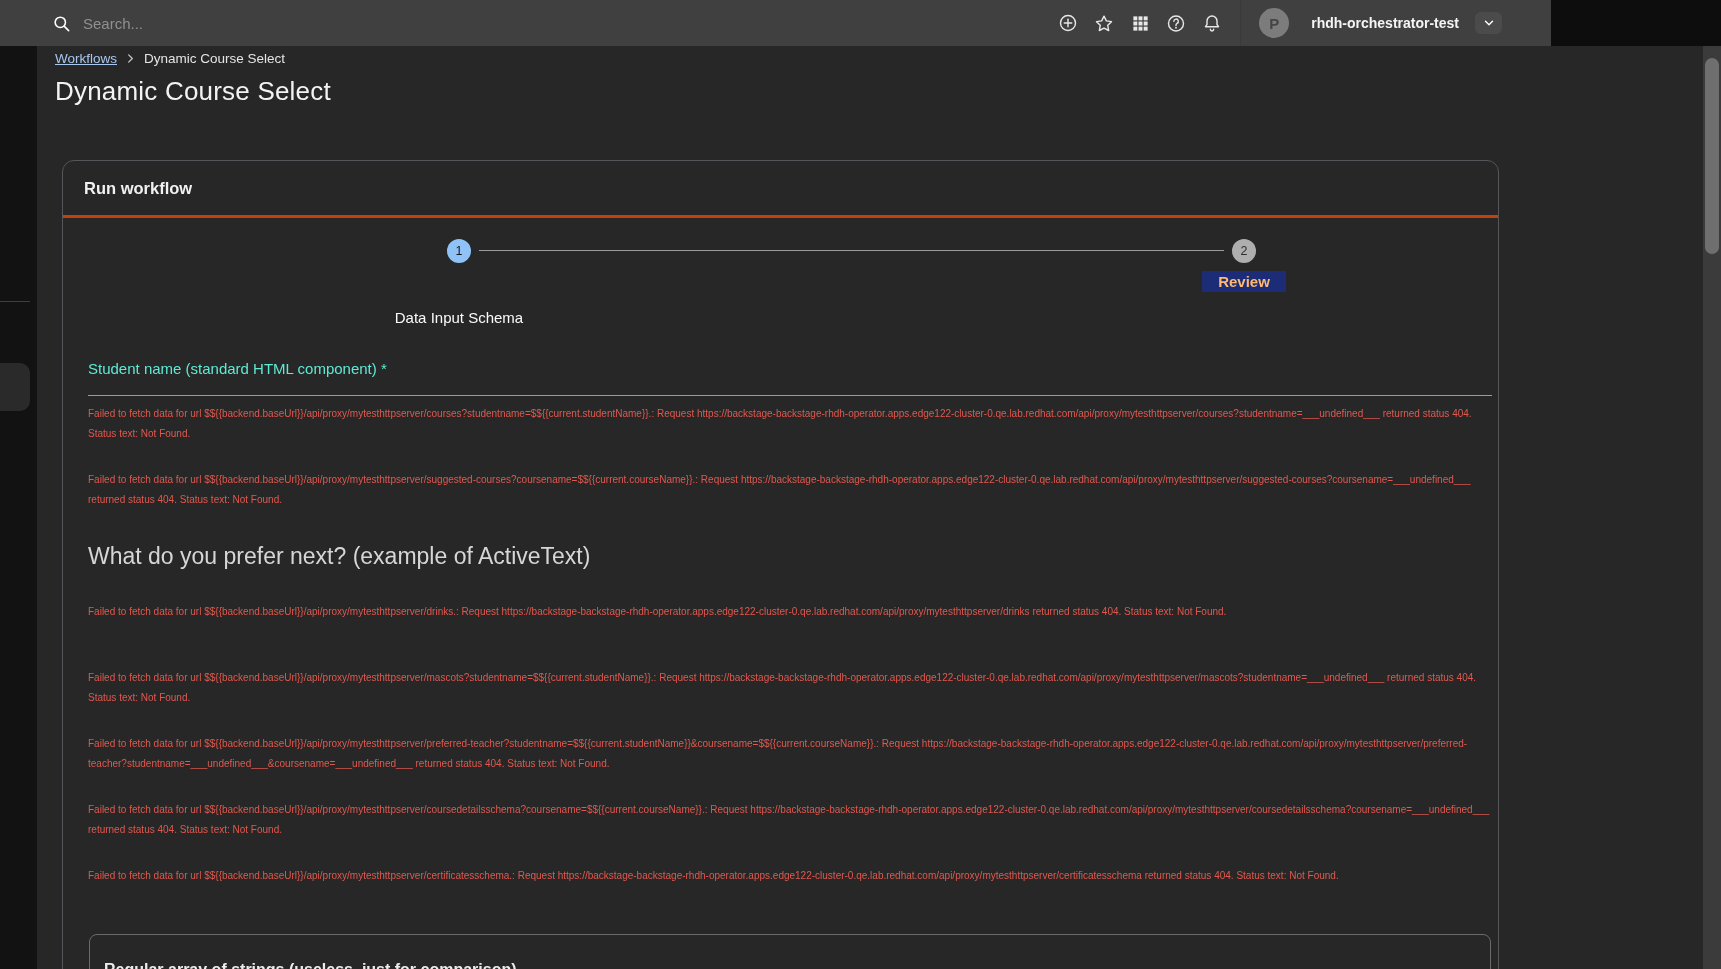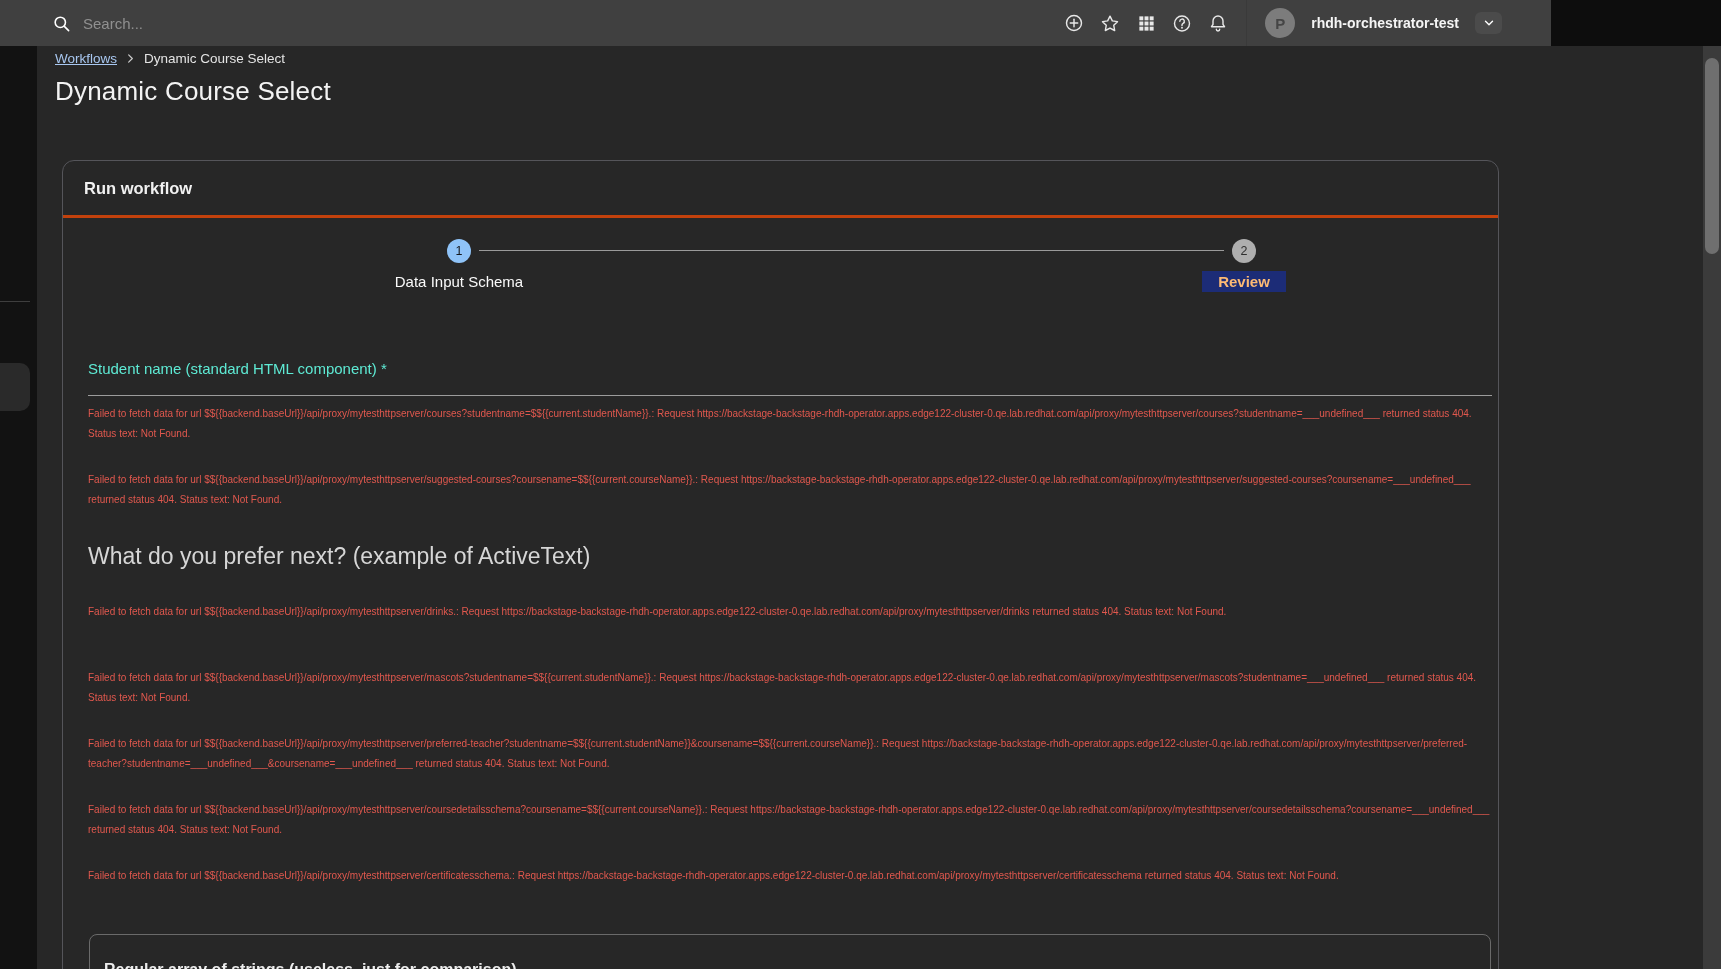--- a/index.html
+++ b/index.html
@@ -8,21 +8,21 @@
   .page { position:relative; width:1721px; height:969px; overflow:hidden; background:#0d0d0d; }
 
   
   .topbar { position:absolute; left:0; top:0; width:1551px; height:46px; background:#404040; }
   .search-wrap { position:absolute; left:52px; top:0; height:46px; display:flex; align-items:center; gap:12px; }
   .search-placeholder { color:#909090; font-size:15px; }
   .topbar-right { position:absolute; right:49px; top:0; height:46px; display:flex; align-items:center; }
   .tb-icon { width:20px; height:20px; display:flex; align-items:center; justify-content:center; margin-left:16px; cursor:pointer; }
   .tb-divider { width:1px; height:46px; background:#3a3a3a; margin-left:18px; }
   .avatar { width:30px; height:30px; border-radius:50%; background:#7c7c7c; color:#454545; font-weight:bold; font-size:15px; display:flex; align-items:center; justify-content:center; margin-left:18px; }
-  .account-name { color:#f5f5f5; font-size:14px; font-weight:bold; margin-left:16px; }
+  .account-name { color:#f5f5f5; font-size:14px; font-weight:bold; margin-left:22px; }
   .chevron-btn { width:27px; height:22px; background:#4b4b4b; border-radius:6px; display:flex; align-items:center; justify-content:center; margin-left:16px; cursor:pointer; }
 
   
   .sidebar { position:absolute; left:0; top:46px; width:37px; height:923px; background:#121212; }
   .sidebar-divider { position:absolute; left:0; top:255px; width:30px; height:1px; background:#3e3e3e; }
   .sidebar-active { position:absolute; left:0; top:317px; width:30px; height:48px; background:#2a2a2a; border-radius:0 10px 10px 0; cursor:pointer; }
 
   
   .main { position:absolute; left:37px; top:46px; width:1666px; height:923px; background:#272727; }
 
@@ -40,21 +40,21 @@
   .card { position:absolute; left:62px; top:160px; width:1437px; height:830px; border:1px solid #55555a; border-radius:12px; }
   .card-header { height:57px; display:flex; align-items:center; padding-left:21px; border-bottom:3px solid #c2410c; }
   .card-title { color:#f1f1f1; font-size:16.5px; font-weight:bold; }
 
   
   .step-connector { position:absolute; left:416px; top:89px; width:745px; height:1px; background:#9a9a9a; }
   .step-circle { position:absolute; top:78px; width:24px; height:24px; border-radius:50%; font-size:12.5px; display:flex; align-items:center; justify-content:center; }
   .step-circle.one { left:384px; background:var(--step_active_bg); color:#16181d; }
   .step-circle.two { left:1169px; background:#aeaeae; color:#2e2e2e; }
   .step-label { position:absolute; top:112px; width:300px; text-align:center; font-size:15px; font-weight:500; color:#fafafa; }
-  .step-label.one { left:246px; }
+  .step-label.one { left:246px;margin-top:36px; }
   .step-label.two { left:1031px; }
   .review-highlight { background:var(--review_selection_bg); color:#fdba74; padding:2px 16px;font-weight:bold; }
 
   
   .field-label { position:absolute; left:88px; top:360px; font-size:15px; color:#5eead4; }
   .field-underline { position:absolute; left:88px; top:370px; width:1404px; height:26px; background:transparent; border:none; border-bottom:1px solid #9c9c9c; outline:none; color:#e8e8e8; font-size:15px; font-family:"Liberation Sans", sans-serif; }
 
   .err { position:absolute; left:88px; width:1404px; color:var(--error_text); font-size:10px; line-height:20px; }
   .err.e0 { top:404px; } .err.e1 { top:470px; }
   .err.e2 { top:602px; } .err.e3 { top:668px; } .err.e4 { top:734px; }

